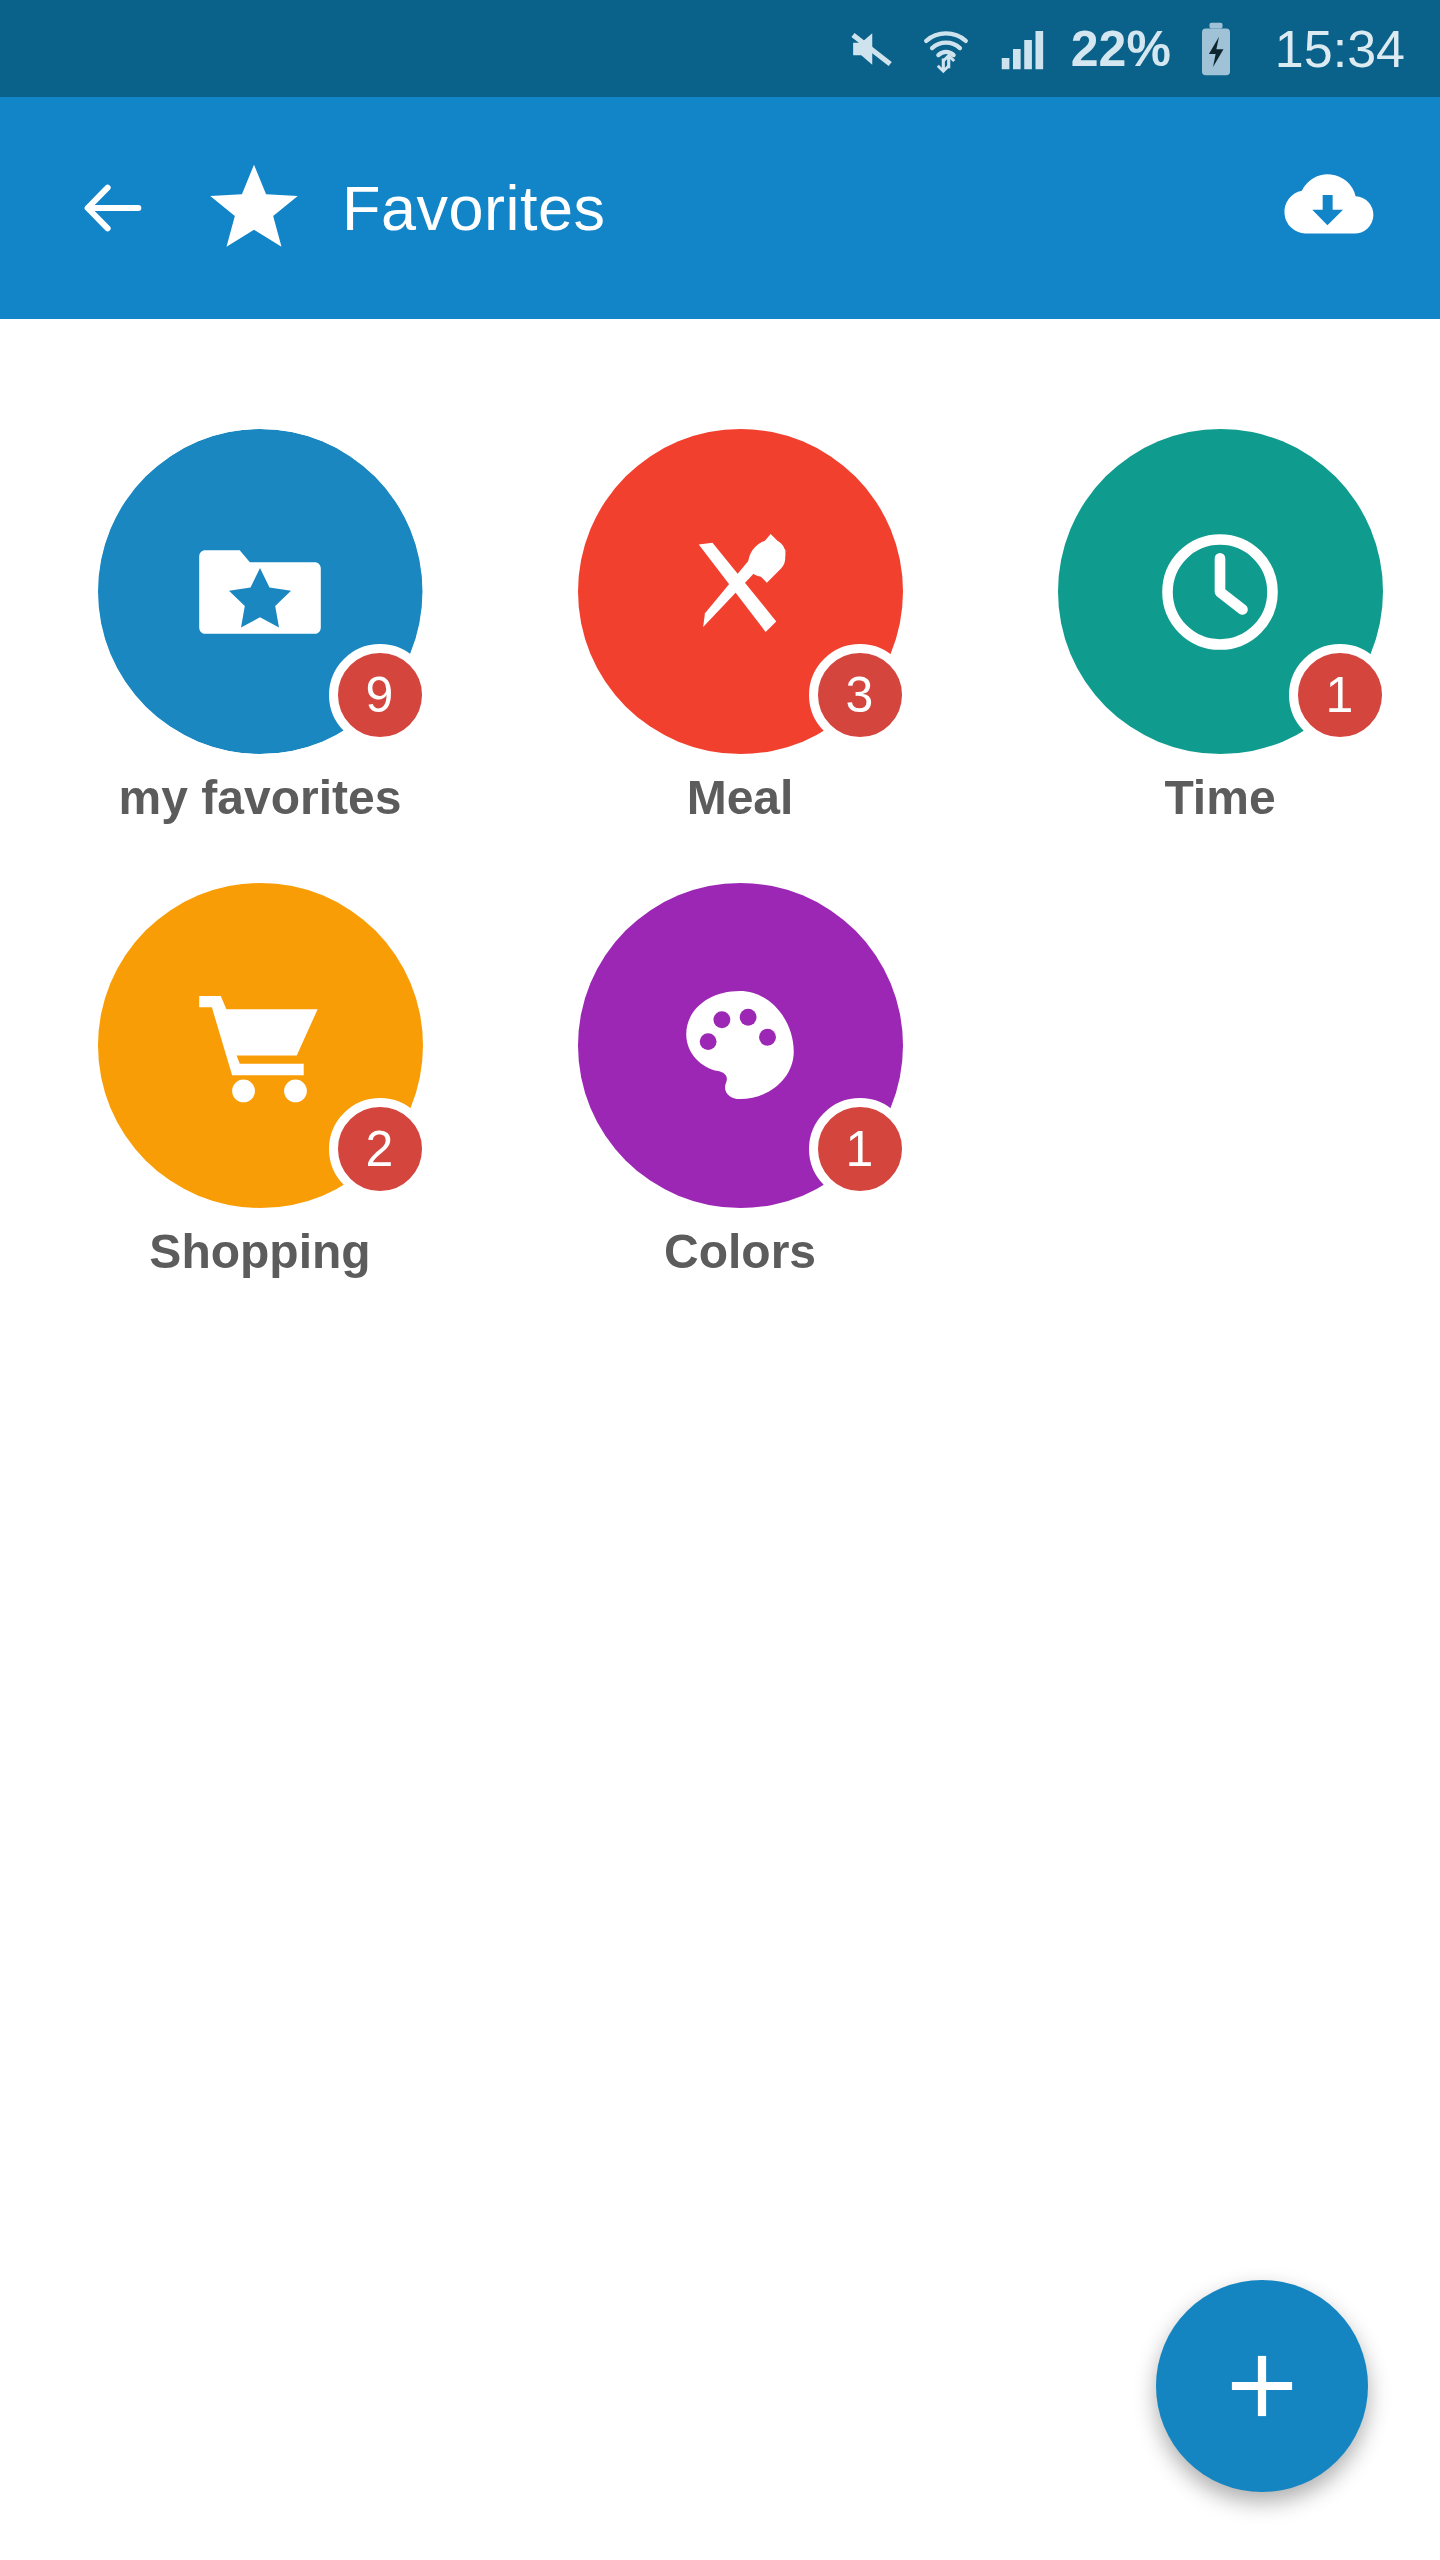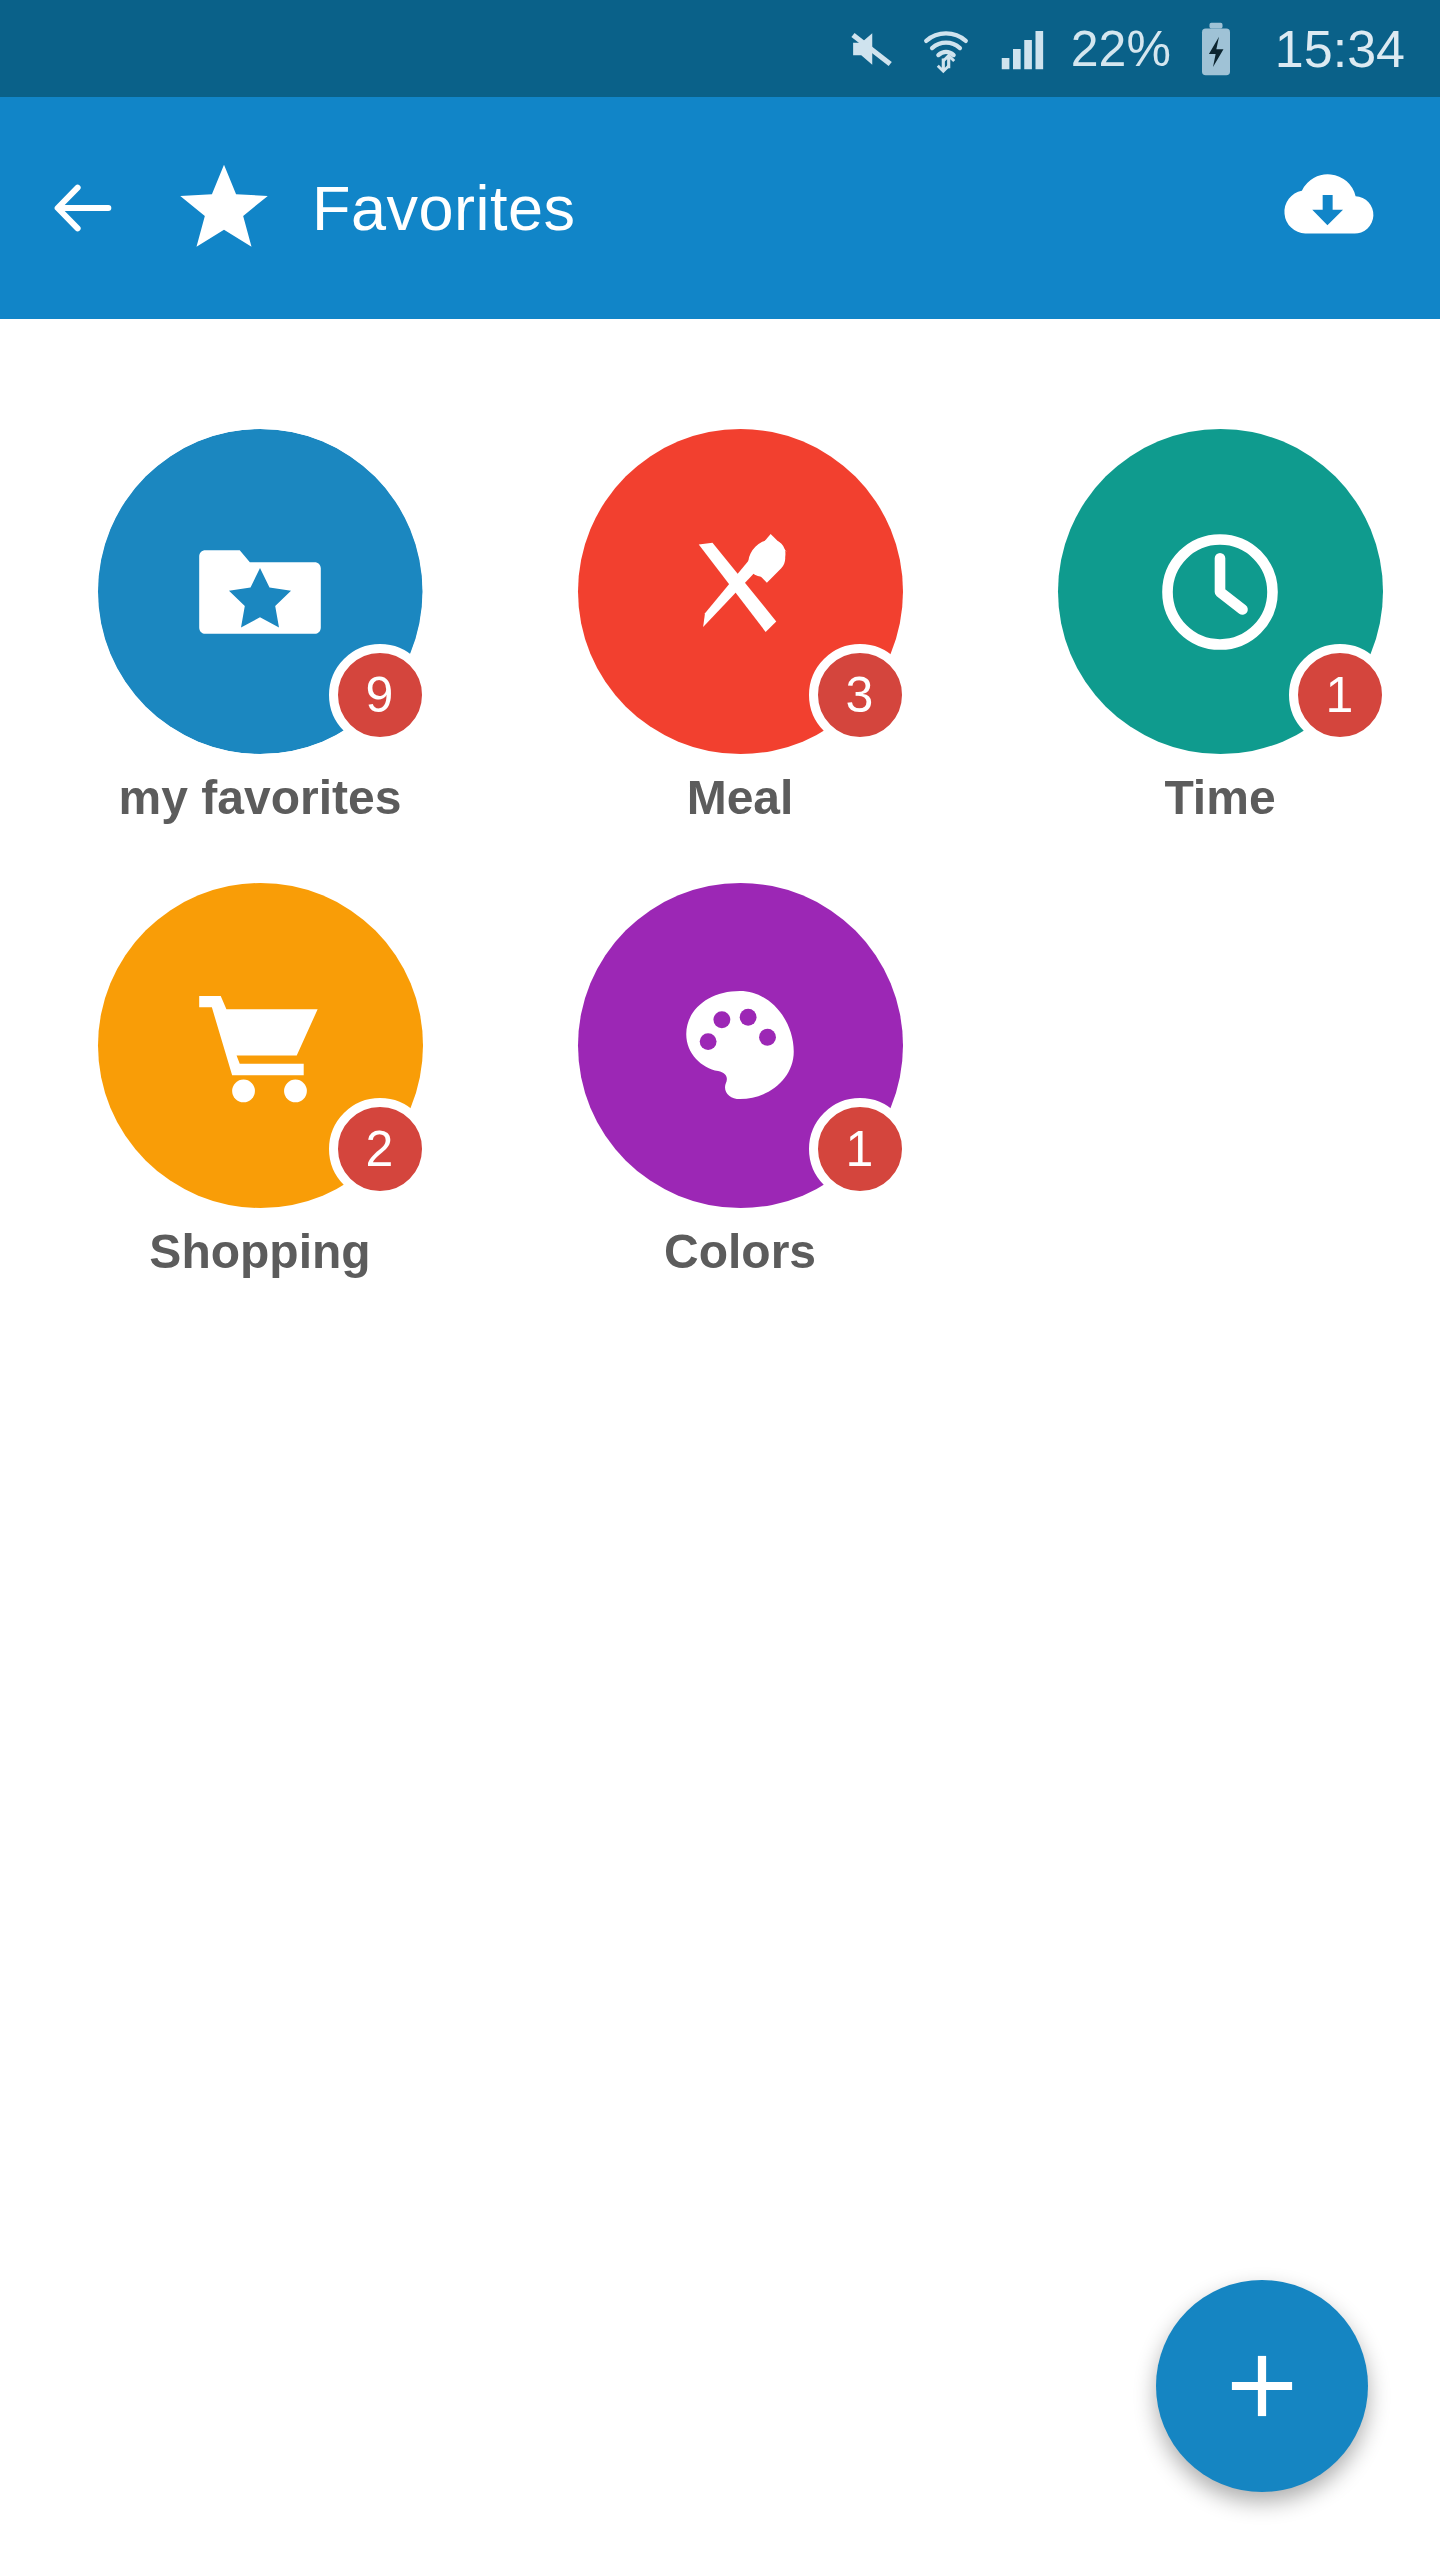--- a/index.html
+++ b/index.html
@@ -13,31 +13,31 @@
 
   
   .statusbar{
     position:absolute; top:0; left:0; width:1440px; height:97px;
     background:#0a6189; display:flex; align-items:center;
     justify-content:flex-end; padding-right:35px;
   }
   .sb-group{ display:flex; align-items:center; gap:22px; }
   .sb-icon{ display:flex; align-items:center; justify-content:center; }
   .sb-text{
-    color:#d4e6ef; font-size:50px; font-weight:400; letter-spacing:0px;
+    color:#d4e6ef; font-size:50px; font-weight:700; letter-spacing:0px;
     line-height:1; white-space:nowrap;
   }
   .sb-time{ color:#dceaf2; font-size:52px; font-weight:400; margin-left:14px;text-align:center; }
 
   
   .appbar{
     position:absolute; top:97px; left:0; width:1440px; height:222px;
     background:#1185c8; display:flex; align-items:center;
   }
-  .appbar-left{ display:flex; align-items:center; padding-left:40px; gap:0; }
+  .appbar-left{ display:flex; align-items:center; padding-left:70px; gap:0; }
   .back-btn{ width:86px; height:86px; display:flex; align-items:center; justify-content:center; cursor:pointer; }
   .star-ico{ margin-left:48px; width:100px; height:100px; display:flex; align-items:center; justify-content:center; }
   .appbar-title{
     color:#ffffff; font-size:63px; font-weight:400; margin-left:38px;
     letter-spacing:0.5px; white-space:nowrap;
   }
   .appbar-right{ position:absolute; right:58px; top:50%; transform:translateY(-50%);
     width:110px; height:110px; display:flex; align-items:center; justify-content:center; cursor:pointer; }
 
   

